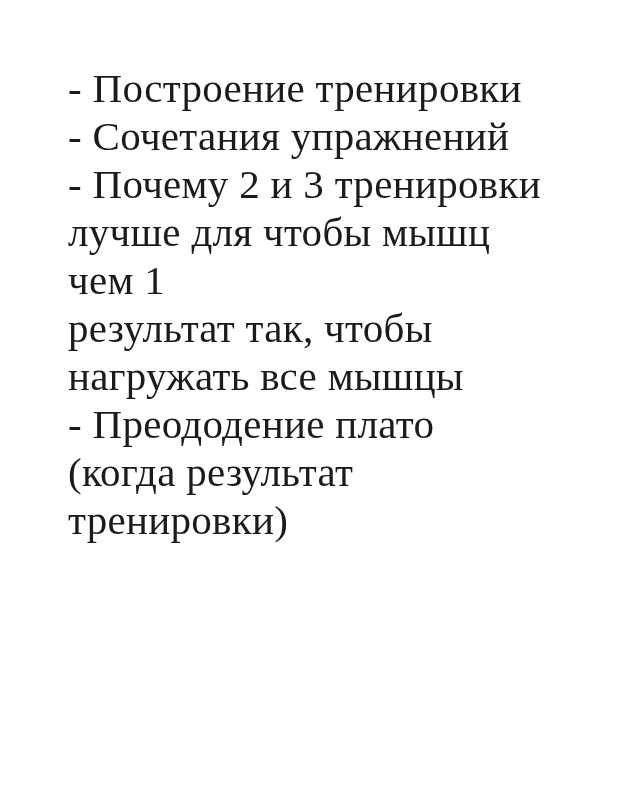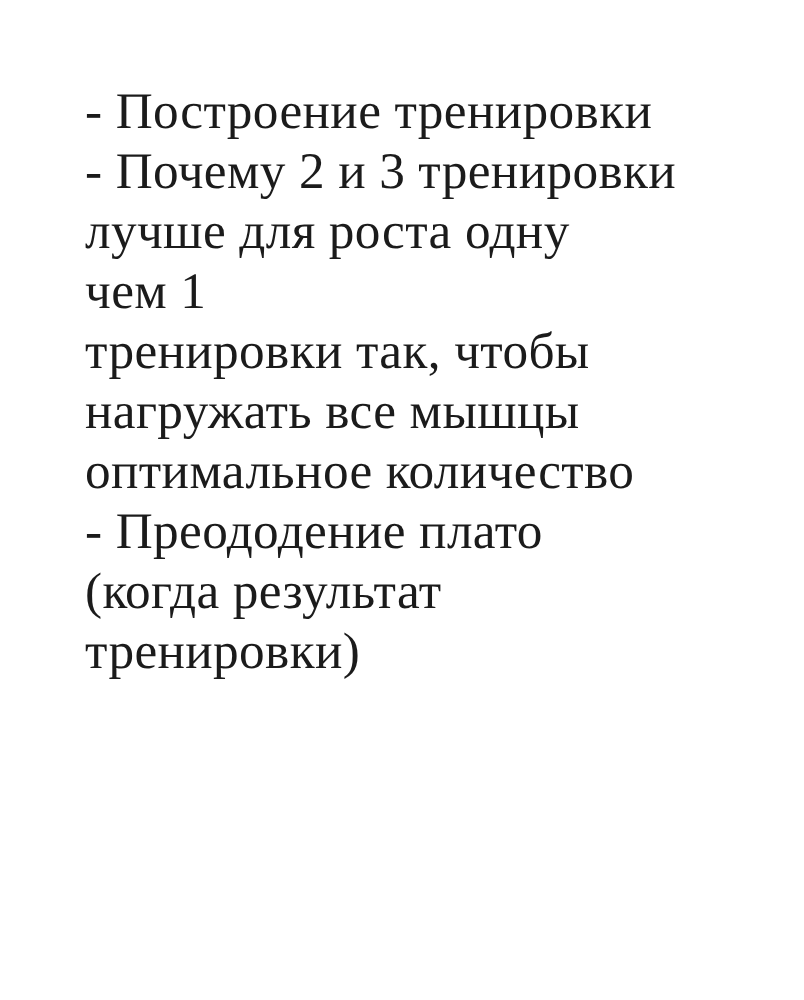--- a/index.html
+++ b/index.html
@@ -29,23 +29,23 @@
     white-space: nowrap;
     text-rendering: optimizeLegibility;
   }
 </style>
 </head>
 <body>
 
 <div class="page">
   <div class="text-block">
     <div class="line">- Построение тренировки</div>
+    <div class="line">- Сочетания упражнений</div>
     <div class="line">- Почему 2 и 3 тренировки</div>
-    <div class="line">лучше для роста одну</div>
+    <div class="line">лучше для чтобы мышц</div>
     <div class="line">чем 1</div>
-    <div class="line">тренировки так, чтобы</div>
+    <div class="line">результат так, чтобы</div>
     <div class="line">нагружать все мышцы</div>
-    <div class="line">оптимальное количество</div>
     <div class="line">- Преододение плато</div>
     <div class="line">(когда результат</div>
     <div class="line">тренировки)</div>
   </div>
 </div>
 
 </body></html>

